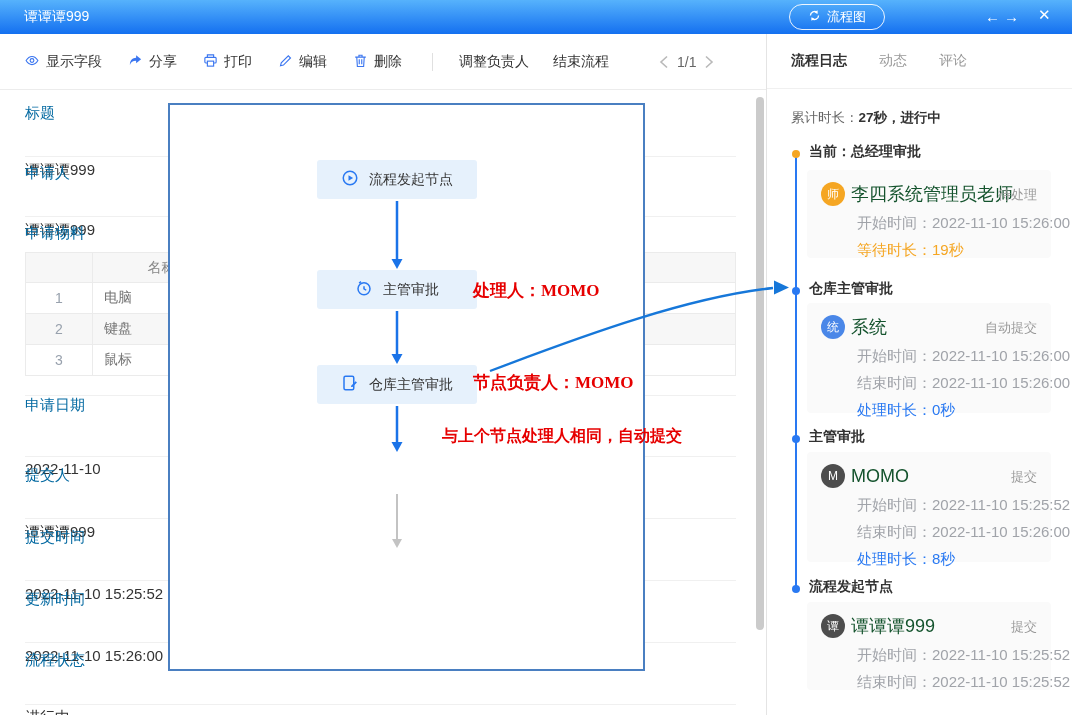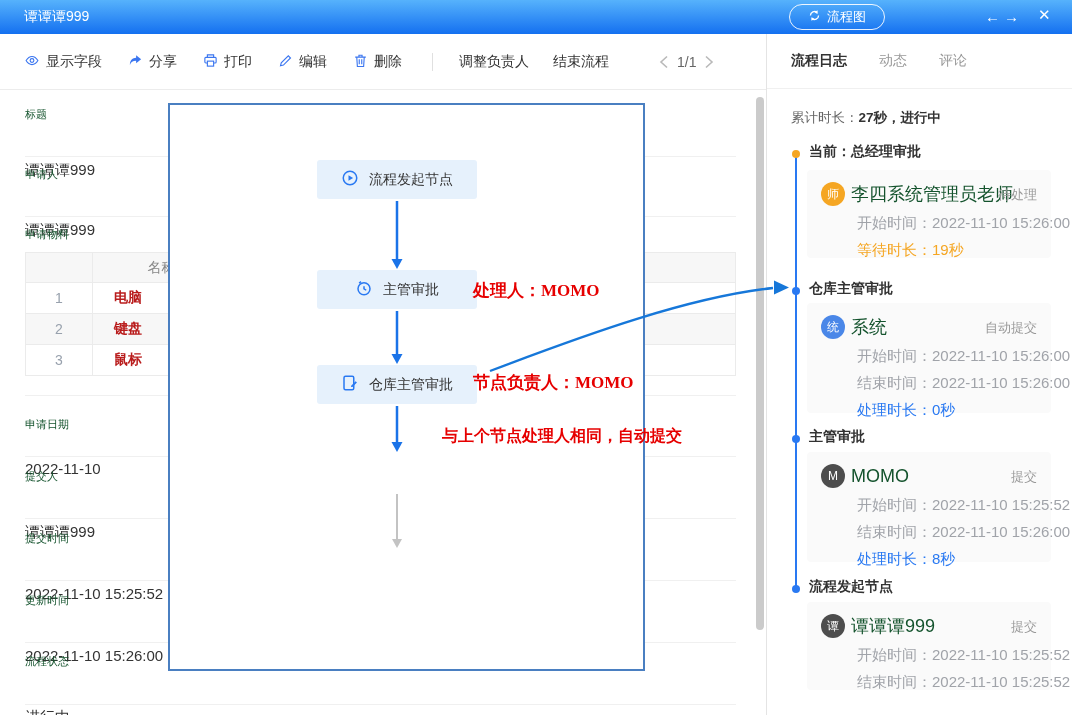--- a/index.html
+++ b/index.html
@@ -20,30 +20,30 @@
   .left-region { position:absolute; left:0; top:34px; width:766px; height:681px; background:#fff; }
   .toolbar { position:absolute; left:0; top:0; width:766px; height:56px; border-bottom:1px solid #ececec;
              display:flex; align-items:center; padding-left:24px; font-size:14px; color:#333; }
   .tb-item { display:flex; align-items:center; gap:6px; margin-right:26px; cursor:pointer; white-space:nowrap; }
   .tb-sep { width:1px; height:18px; background:#e0e0e0; margin:0 26px 0 4px; }
   .tb-text { margin-right:24px; cursor:pointer; white-space:nowrap; }
   .pager { display:flex; align-items:center; gap:8px; margin-left:26px; color:#666; }
   .pager svg { cursor:pointer; }
 
   .field { position:absolute; left:25px; }
-  .field-label { font-size:11px; color:#14532d; }
+  .field-label { font-size:15px; color:#0369a1; }
   .field-value { position:absolute; left:25px; font-size:15px; color:#333; white-space:nowrap; }
   .divider { position:absolute; left:25px; width:711px; border-bottom:1px solid #f0f0f0; }
 
   table.materials { position:absolute; left:25px; top:218px; width:711px; border-collapse:collapse;
                     font-size:14px; table-layout:fixed; }
   .materials th, .materials td { border:1px solid #ebebeb; height:31px; }
   .materials th { background:#f7f7f7; color:#888; font-weight:normal; height:30px; }
   .materials td.c1 { text-align:center; color:#98a1ad; }
-  .materials td.c2 { padding-left:21px; color:#b91c1c;font-weight:bold; }
+  .materials td.c2 { padding-left:11px; color:#737373; }
   .materials tr.stripe td { background:#f7f7f7; }
 
   
   .scroll-thumb { position:absolute; left:756px; top:97px; width:8px; height:533px;
                   background:#cbcbcb; border-radius:4px; z-index:10; }
 
   
   .flow-box { position:absolute; left:168px; top:103px; width:477px; height:568px; background:#fff;
               border:2px solid #4a7fc1; z-index:5; }
   .node { position:absolute; left:147px; width:160px; height:39px; border-radius:3px;
@@ -189,21 +189,21 @@
       </tr>
       <tr>
         <td class="c1">3</td>
             <td class="c2">鼠标</td>
             <td></td>
       </tr>
     </tbody>
       </table>
     <div class="divider" style="top:361px;"></div>
 
-    <div class="field" style="top:380px;"><span class="field-label">申请日期</span></div>
+    <div class="field" style="top:362px;"><span class="field-label">申请日期</span></div>
     <div class="field-value" style="top:426px;">2022-11-10</div>
     <div class="divider" style="top:422px;"></div>
 
     <div class="field" style="top:432px;"><span class="field-label">提交人</span></div>
     <div class="field-value" style="top:489px;">谭谭谭999</div>
     <div class="divider" style="top:484px;"></div>
 
     <div class="field" style="top:494px;"><span class="field-label">提交时间</span></div>
     <div class="field-value" style="top:551px;">2022-11-10 15:25:52</div>
     <div class="divider" style="top:546px;"></div>

